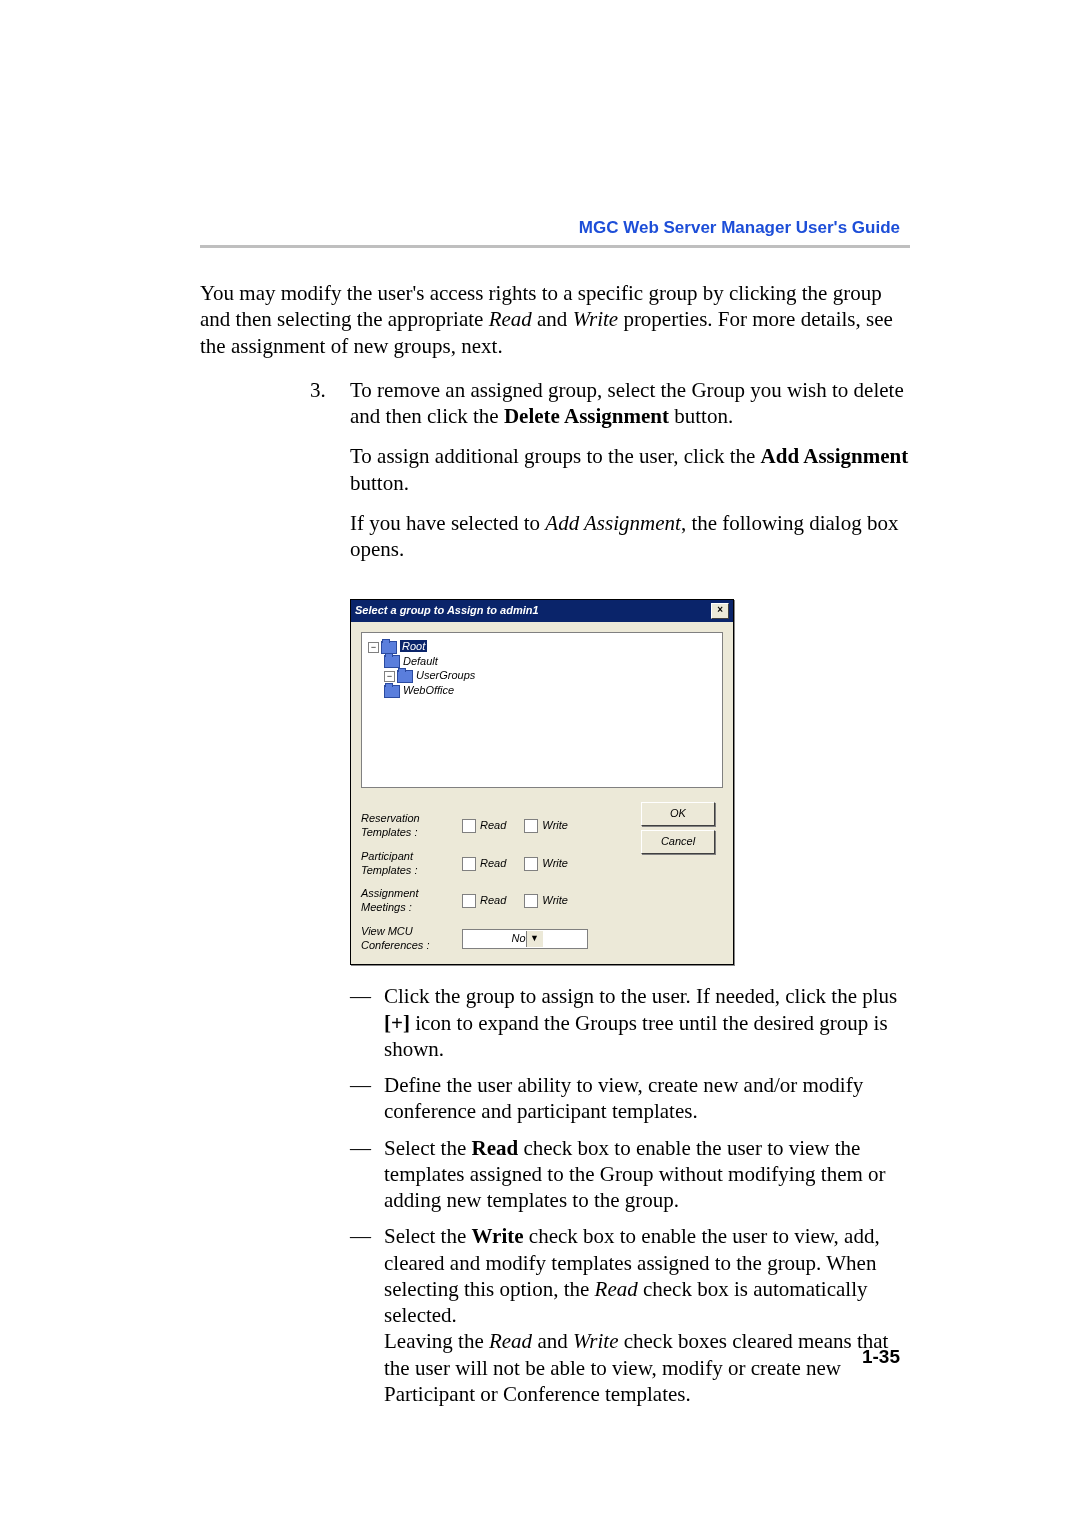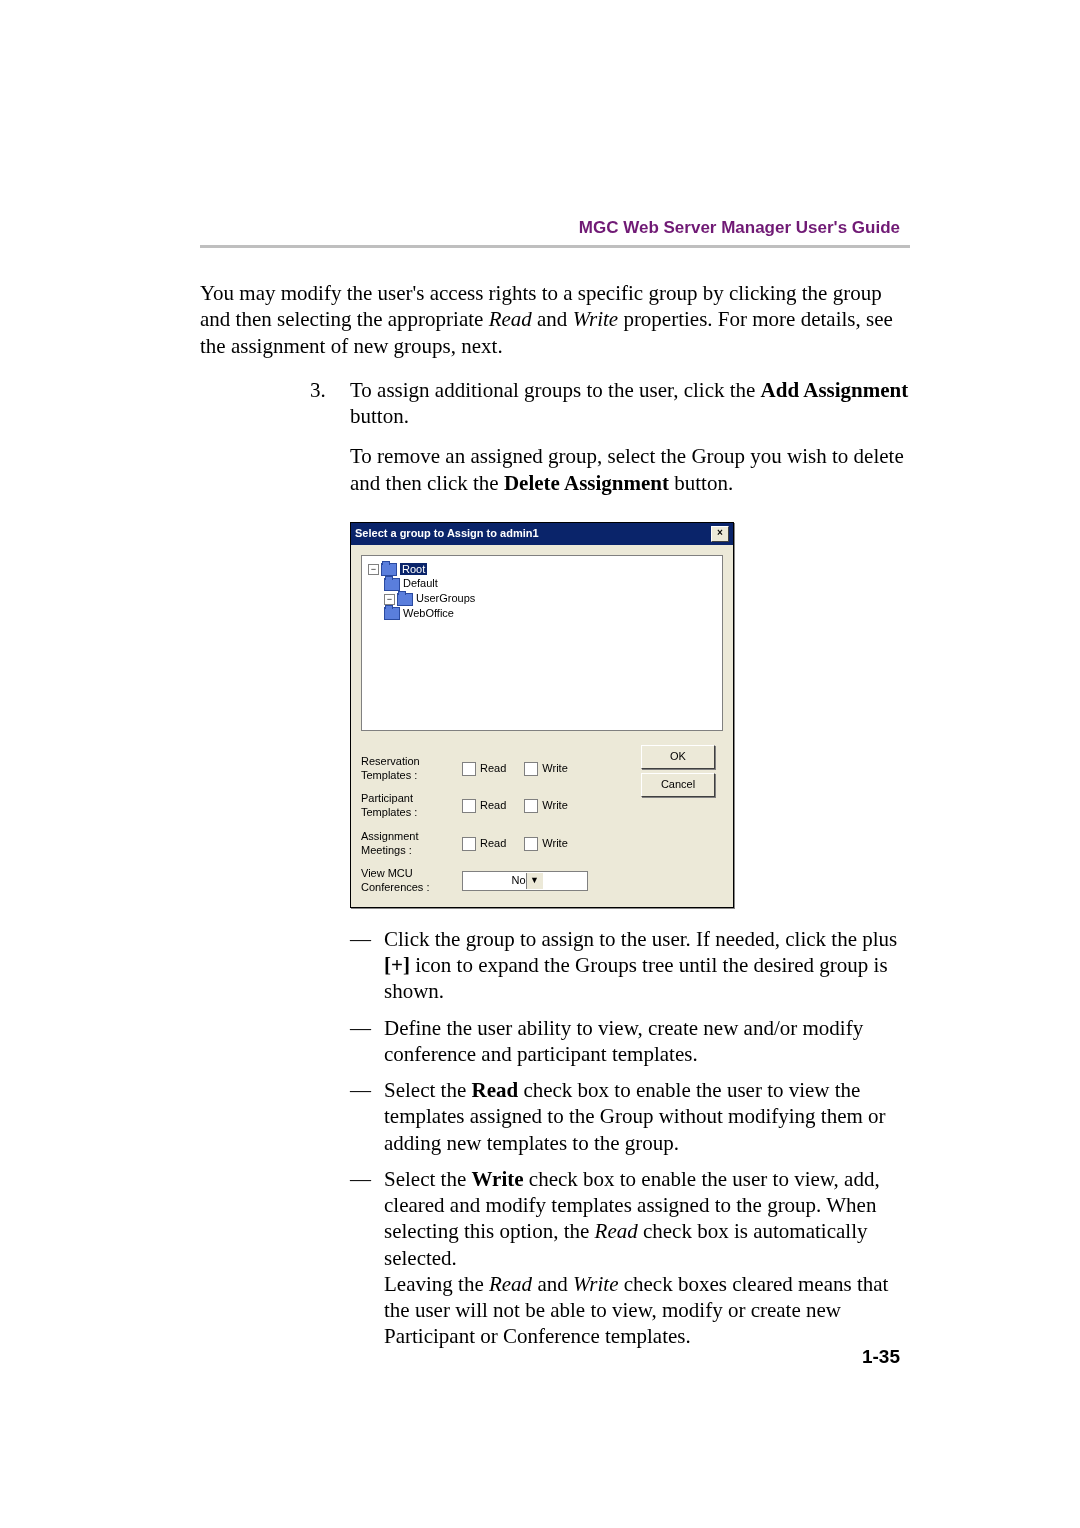--- a/index.html
+++ b/index.html
@@ -16,21 +16,21 @@
     box-sizing: border-box;
     padding: 210px 170px 0 200px;
   }
   .header {
     position: absolute;
     top: 218px;
     right: 180px;
     font-family: Arial, Helvetica, sans-serif;
     font-weight: bold;
     font-size: 17px;
-    color: #701a75;
+    color: #1d4ed8;
   }
   .rule {
     position: absolute;
     top: 245px;
     left: 200px;
     right: 170px;
     height: 3px;
     background: #bfbfbf;
   }
   .content {
@@ -56,27 +56,28 @@
   .step-body {
     flex: 1;
   }
   .step-body p { margin: 0 0 14px 0; }
   .italic { font-style: italic; }
   .bold { font-weight: bold; }
 
   
   .dialog {
     width: 382px;
-    margin: 12px 0 18px 150px;
+    margin: 23px 0 18px 150px;
     border: 1px solid #000;
     background: #ece9d8;
     font-family: Tahoma, Arial, sans-serif;
     font-size: 11px;
     color: #000;
     box-shadow: 1px 1px 0 #888;
+    font-style: italic;
   }
   .dlg-title {
     background: #0a246a;
     color: #fff;
     font-weight: bold;
     font-size: 11px;
     padding: 3px 4px;
     display: flex;
     justify-content: space-between;
     align-items: center;
@@ -92,21 +93,21 @@
     line-height: 12px;
     text-align: center;
     font-family: Arial;
   }
   .dlg-body {
     padding: 10px;
   }
   .tree-box {
     background: #fff;
     border: 1px solid #808080;
-    height: 176px;
+    height: 156px;
     padding: 6px;
     box-sizing: border-box;
     font-size: 11px;
     line-height: 14px;
   }
   .tree ul { list-style: none; margin: 0; padding-left: 16px; }
   .tree > ul { padding-left: 0; }
   .tree li { white-space: nowrap; position: relative; }
   .exp {
     display: inline-block;
@@ -231,24 +232,27 @@
   <div class="content">
 
     <p class="para indent-block">
       <span>You may modify the user's access rights to a specific group by clicking the group and then selecting the appropriate </span><span class="italic">Read</span><span> and </span><span class="italic">Write</span><span> properties. For more details, see the assignment of new groups, next.</span>
     </p>
 
     <div class="step">
       <div class="step-num">3.</div>
       <div class="step-body">
         <p>
+          <span>To remove an assigned group, select the Group you wish to delete and then click the </span><span class="bold">Delete Assignment</span><span> button.</span>
+        </p>
+        <p>
           <span>To assign additional groups to the user, click the </span><span class="bold">Add Assignment</span><span> button.</span>
         </p>
         <p>
-          <span>To remove an assigned group, select the Group you wish to delete and then click the </span><span class="bold">Delete Assignment</span><span> button.</span>
+          <span>If you have selected to </span><span class="italic">Add Assignment</span><span>, the following dialog box opens.</span>
         </p>
       </div>
     </div>
 
     <div class="dialog">
       <div class="dlg-title">
         <span>Select a group to Assign to admin1</span>
         <span class="dlg-close">×</span>
       </div>
       <div class="dlg-body">

